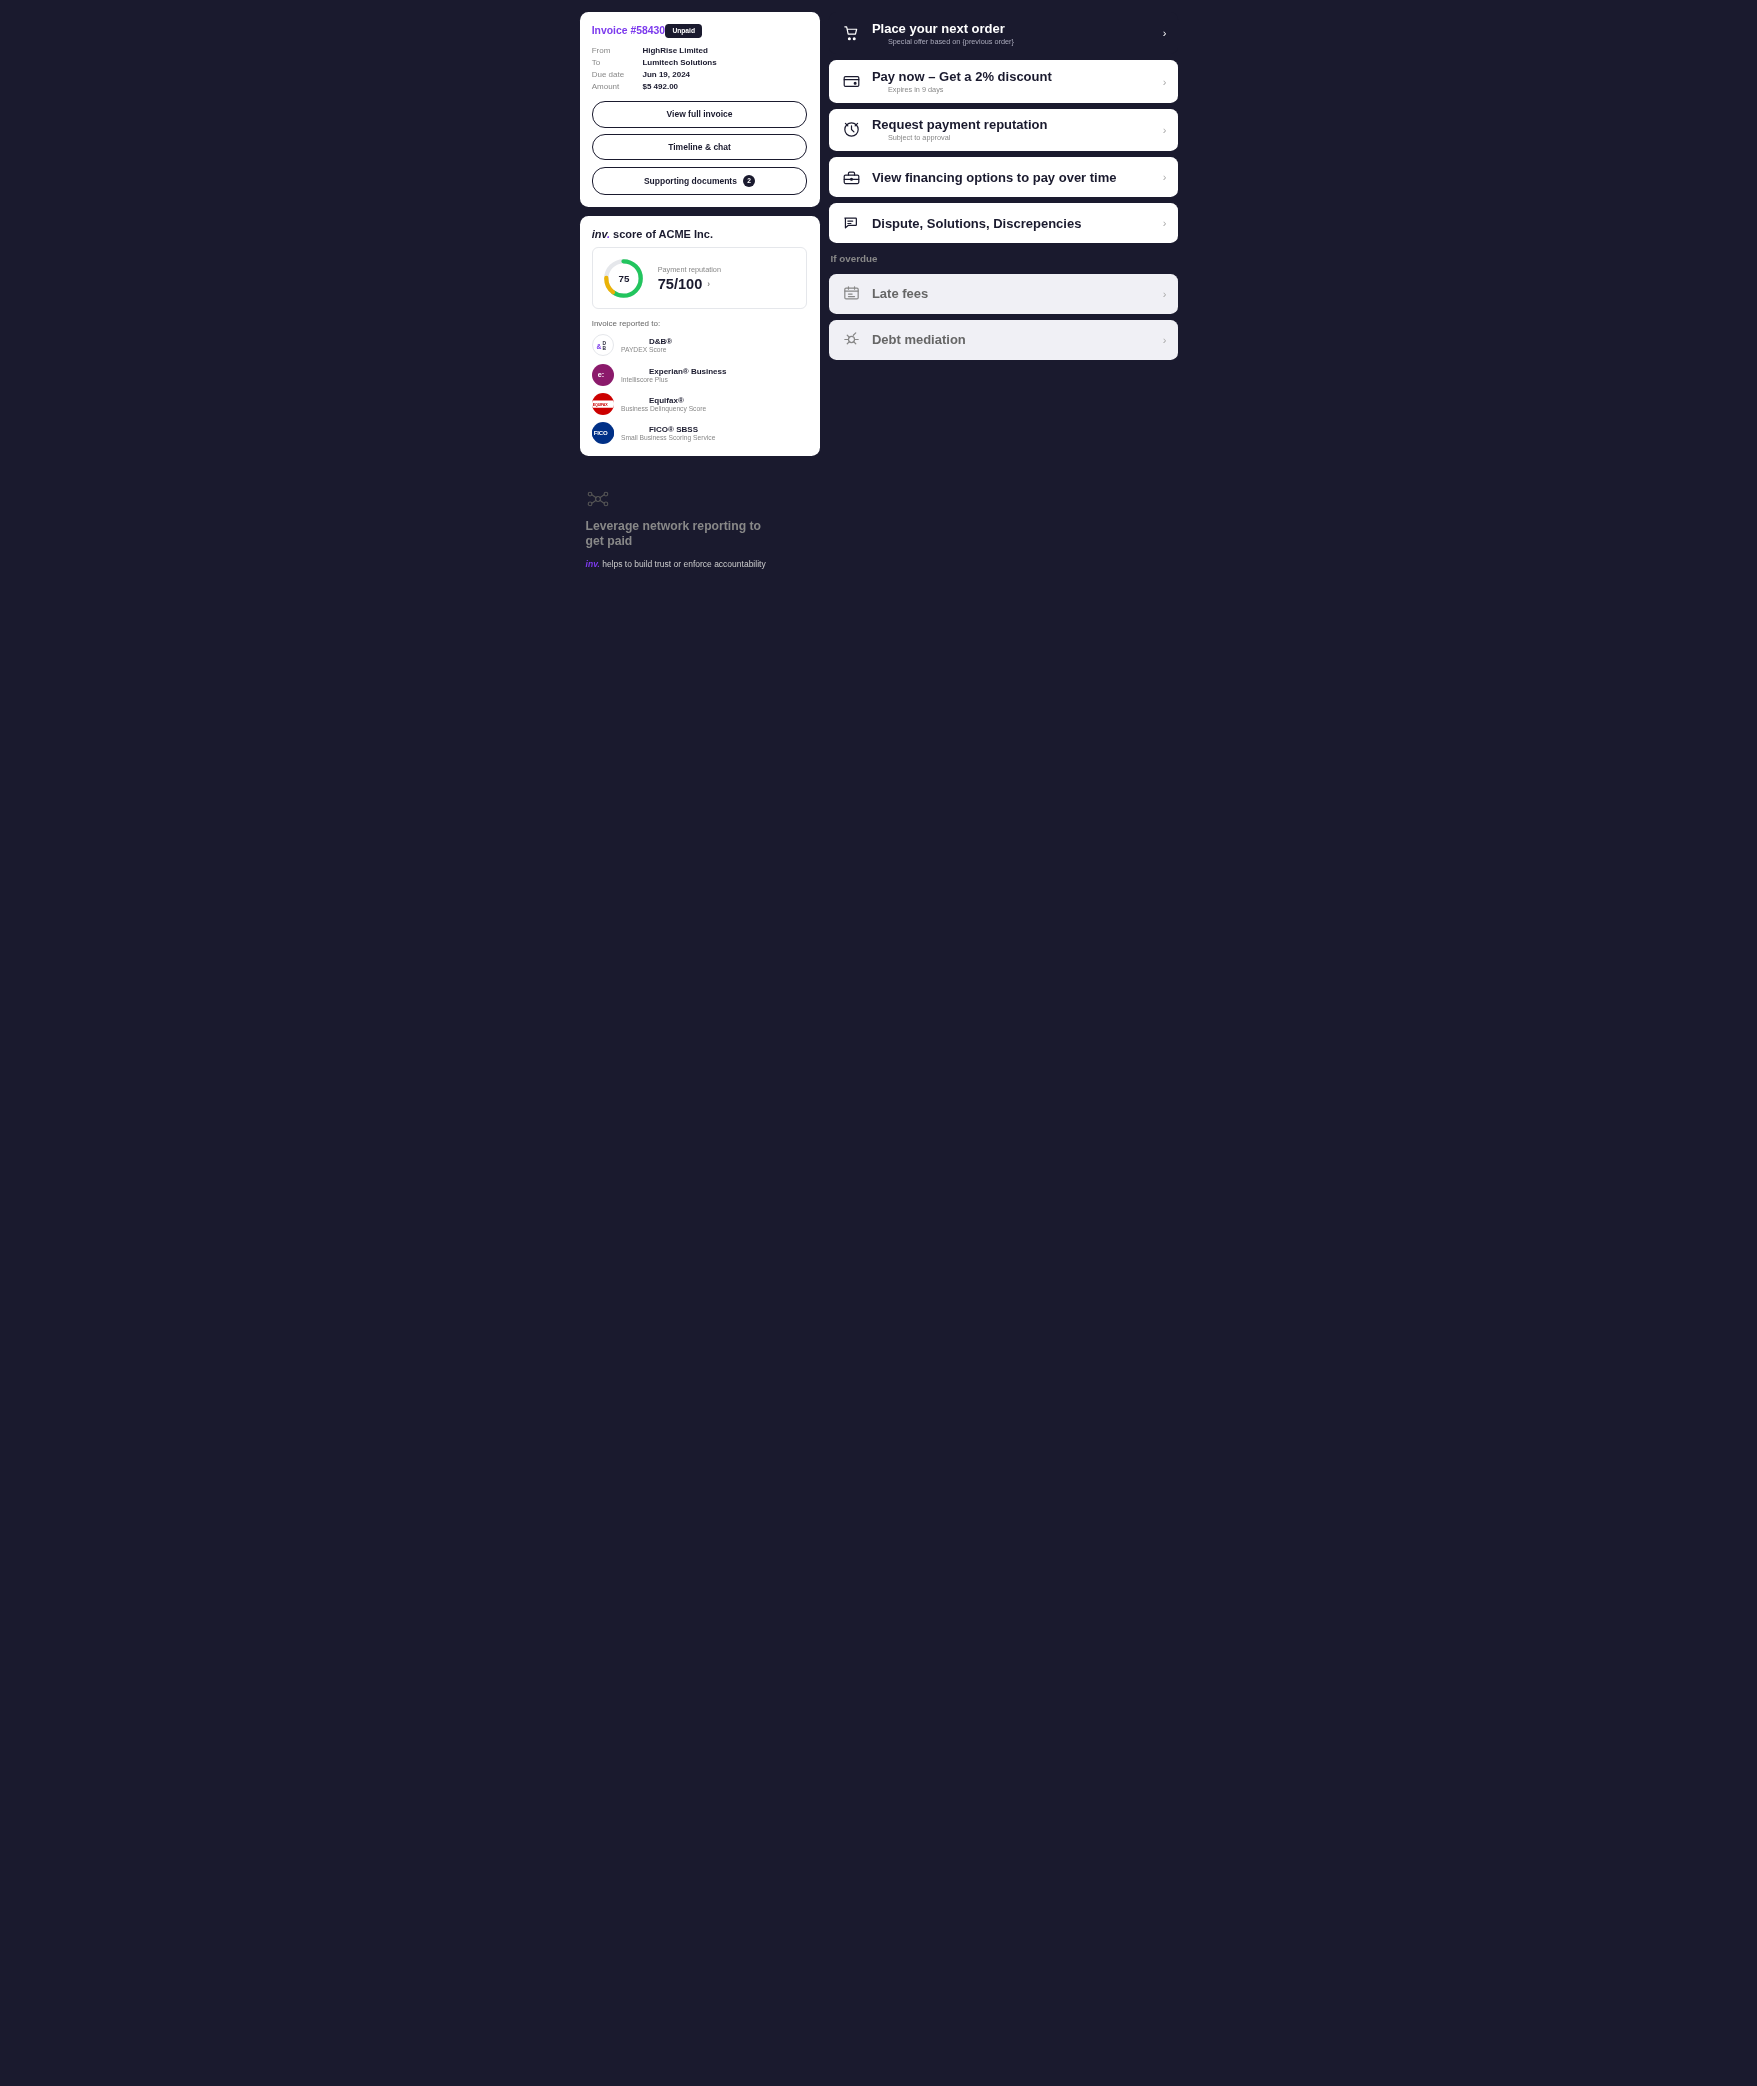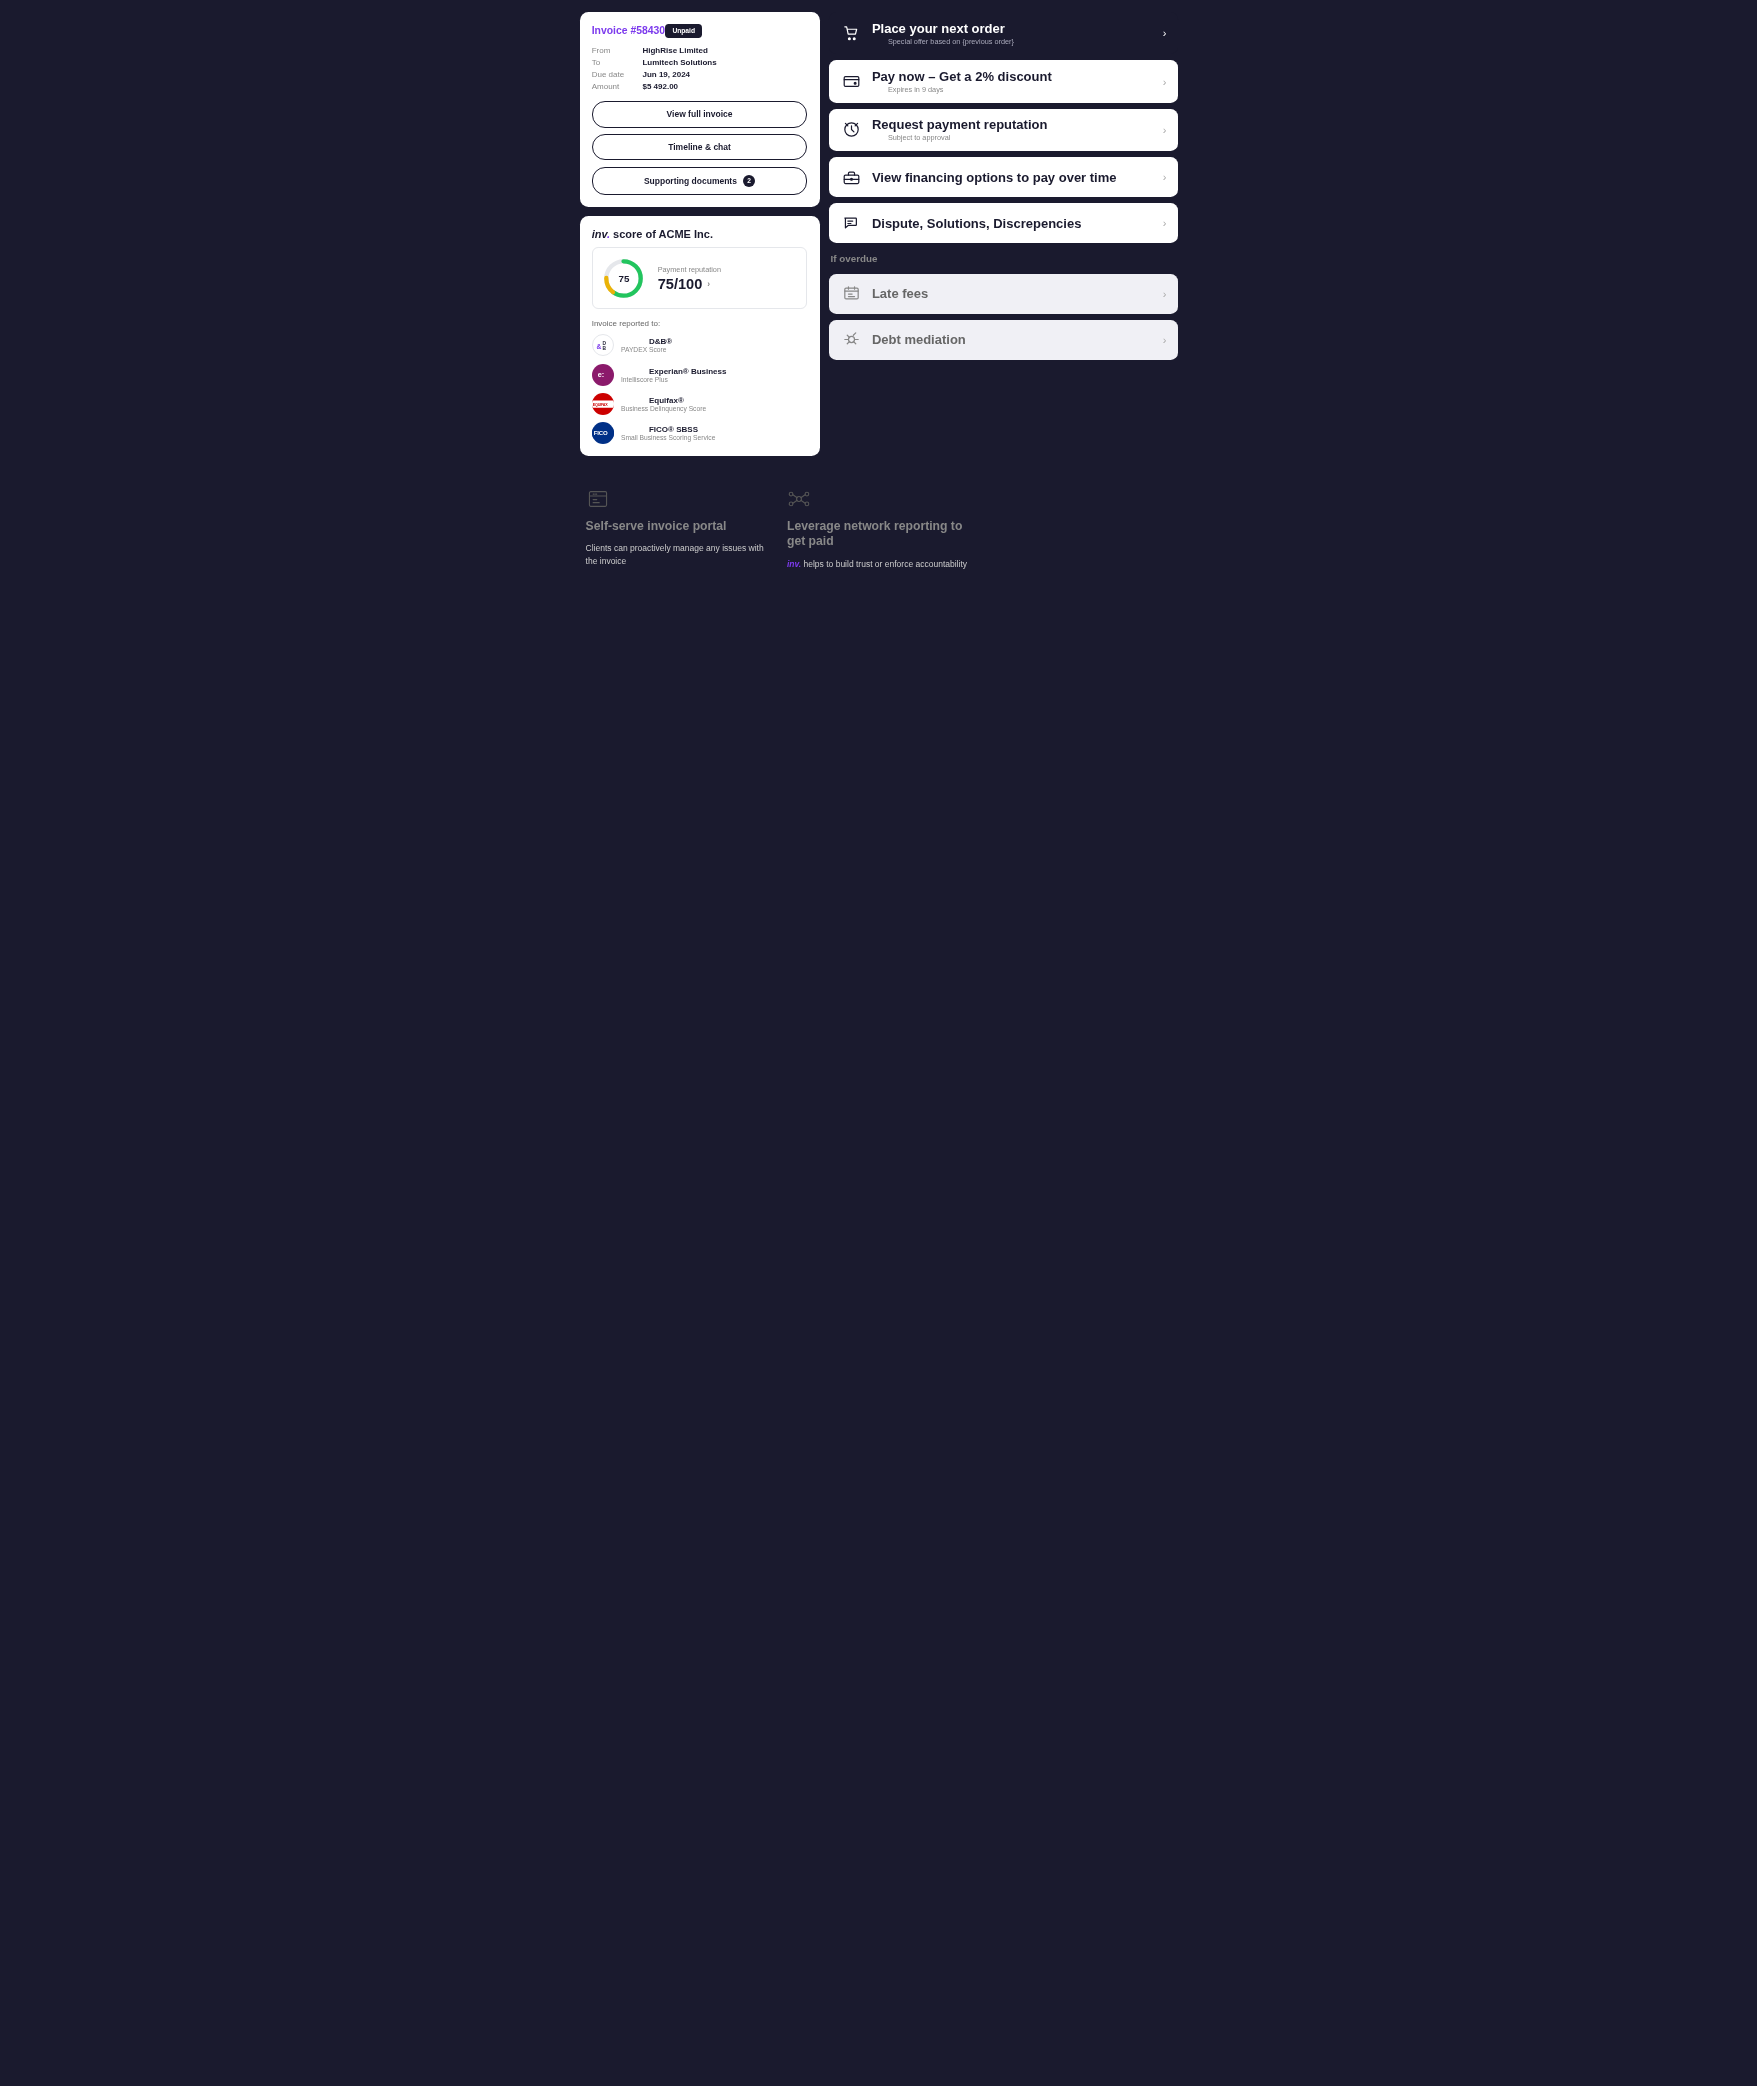--- a/index.html
+++ b/index.html
@@ -586,32 +586,20 @@
       </div>
       <span class="chevron">›</span>
     </div>
 
   </div>
 </div>
 
 <div class="bottom-section">
 
 
-  <div class="bottom-item">
-    <div class="bottom-icon">
-      <svg viewBox="0 0 36 36" stroke-width="1.8" stroke-linecap="round" stroke-linejoin="round">
-        <rect x="4" y="6" width="28" height="24" rx="2" stroke="#555"></rect>
-        <path d="M4 13h28" stroke="#555"></path>
-        <path d="M10 10h2M14 10h2" stroke="#555"></path>
-        <path d="M10 19h6M10 24h10" stroke="#555"></path>
-      </svg>
-    </div>
-    <div class="bottom-heading">Self-serve invoice portal</div>
-    <div class="bottom-body">Clients can proactively manage any issues with the invoice</div>
-  </div>
 
   <div class="bottom-item">
     <div class="bottom-icon">
       <svg viewBox="0 0 36 36" stroke-width="1.8" stroke-linecap="round" stroke-linejoin="round">
         <circle cx="18" cy="18" r="4" stroke="#555"></circle>
         <circle cx="5" cy="10" r="3" stroke="#555"></circle>
         <circle cx="31" cy="10" r="3" stroke="#555"></circle>
         <circle cx="5" cy="26" r="3" stroke="#555"></circle>
         <circle cx="31" cy="26" r="3" stroke="#555"></circle>
         <line x1="8" y1="11" x2="15" y2="16" stroke="#555"></line>

